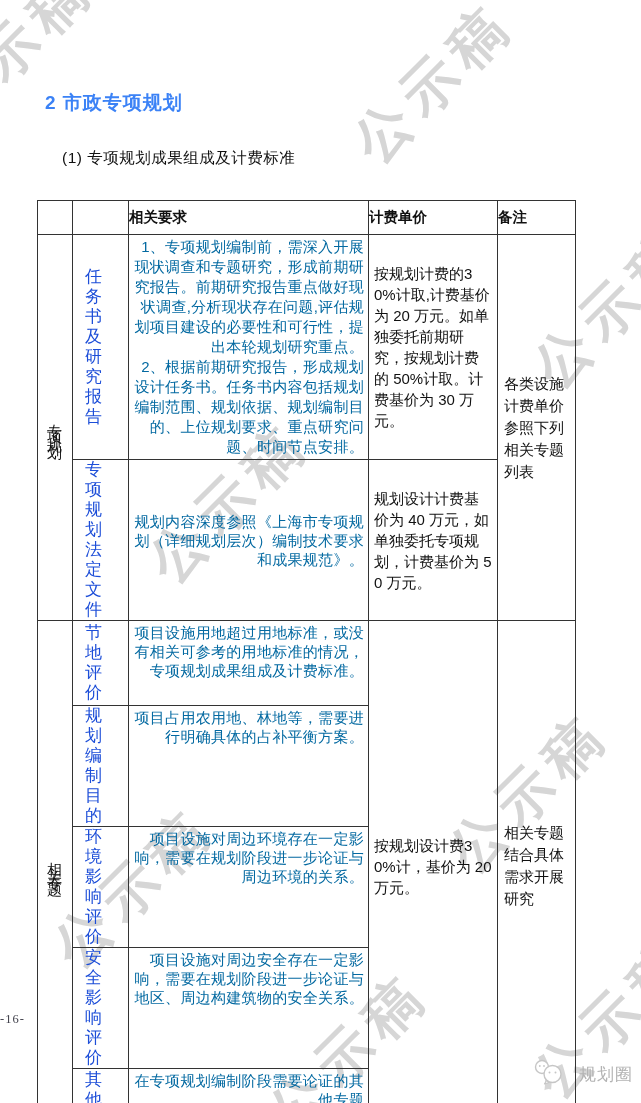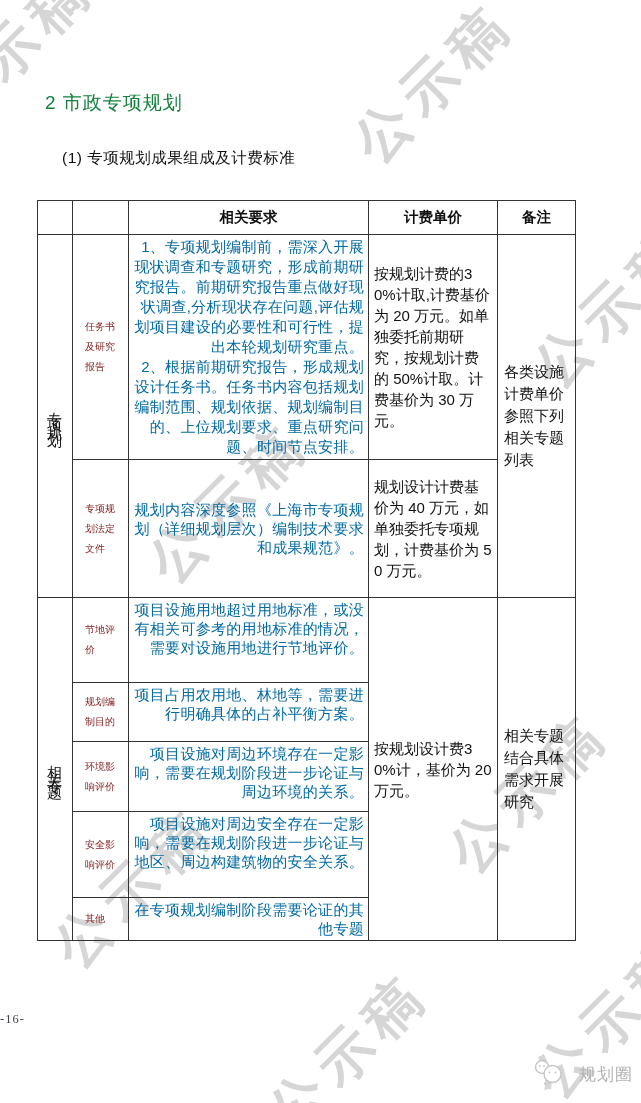--- a/index.html
+++ b/index.html
@@ -11,43 +11,43 @@
   
   .wm{
     position:absolute;z-index:0;white-space:nowrap;
     font-size:56px;font-weight:700;letter-spacing:10px;color:#d6d6d6;
     transform:rotate(-45deg);transform-origin:center;
     user-select:none;pointer-events:none;
   }
   
   .h-main{
     position:absolute;left:45px;top:90px;z-index:1;
-    font-size:19px;font-weight:400;letter-spacing:1px;color:#15803d;text-align:right;
+    font-size:19px;font-weight:700;letter-spacing:1px;color:#3b82f6;text-align:right;
   }
   .h-sub{
     position:absolute;left:62px;top:148px;z-index:1;
     font-size:15.5px;font-weight:400;letter-spacing:0.5px;color:#111;
   }
   
   table.fee{
     position:absolute;left:37px;top:200px;z-index:1;
     width:538px;border-collapse:collapse;table-layout:fixed;
     background:transparent;
   }
   .fee th,.fee td{border:1.5px solid #333;padding:0;background:transparent;}
-  .fee th{height:33px;font-size:14.5px;font-weight:700;text-align:center;color:#111;}
+  .fee th{height:33px;font-size:14.5px;font-weight:700;text-align:left;color:#111;}
   td.group{vertical-align:middle;text-align:center;}
   td.group .vtxt{
     display:inline-block;writing-mode:vertical-lr;text-orientation:upright;
     font-size:15px;letter-spacing:7px;line-height:1;color:#111;
   }
   td.label{vertical-align:middle;text-align:center;}
   td.label .wrap2{
     width:31px;margin:0 auto;word-break:break-all;
-    font-size:10px;line-height:20px;text-align:left;color:#7f1d1d;
+    font-size:17px;line-height:20px;text-align:left;color:#1d4ed8;
   }
   td.req{
     vertical-align:top;text-align:right;
     font-size:15px;line-height:19px;letter-spacing:0.3px;
     padding:2px 4px;word-break:break-all;white-space:pre-line;color:#0369a1;
   }
   td.req.mid{vertical-align:middle;}
   td.req.r1{line-height:20px;}
   td.price{
     vertical-align:middle;text-align:left;
@@ -126,21 +126,21 @@
       <td class="price">规划设计计费基价为 40 万元，如单独委托专项规划，计费基价为 50 万元。</td>
     </tr>
 
     <tr style="height:85px">
       <td class="group" rowspan="5">
         <div class="vtxt">相关专题</div>
       </td>
       <td class="label">
         <div class="wrap2">节地评价</div>
       </td>
-      <td class="req">项目设施用地超过用地标准，或没有相关可参考的用地标准的情况，需要对设施用地进行节地评价。</td>
+      <td class="req">项目设施用地超过用地标准，或没有相关可参考的用地标准的情况，专项规划成果组成及计费标准。</td>
       <td class="price" rowspan="5">按规划设计费30%计，基价为 20 万元。</td>
       <td class="note" rowspan="5">相关专题结合具体需求开展研究</td>
     </tr>
     <tr style="height:59px">
       <td class="label">
         <div class="wrap2">规划编制目的</div>
       </td>
       <td class="req">项目占用农用地、林地等，需要进行明确具体的占补平衡方案。</td>
     </tr>
     <tr style="height:70px">

